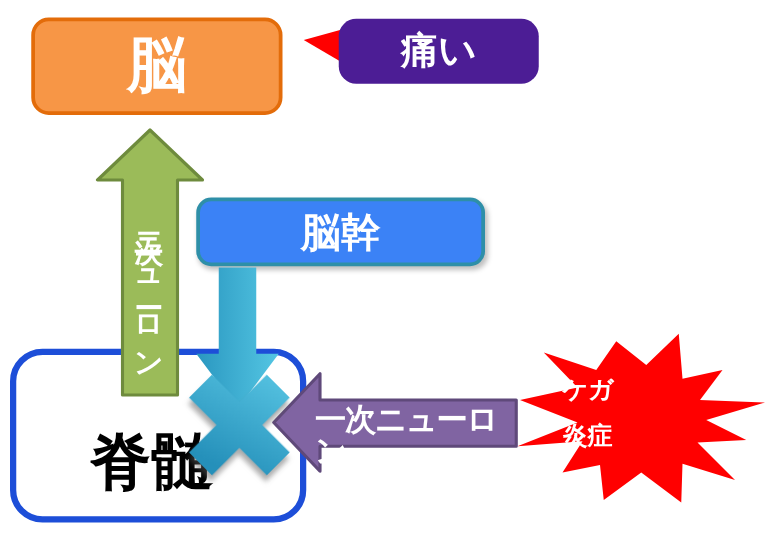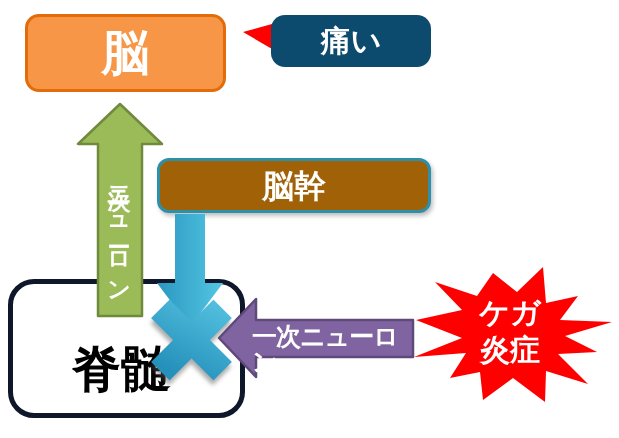--- a/index.html
+++ b/index.html
@@ -16,36 +16,36 @@
   .abs { position: absolute; }
   
   .brain-box {
     left: 25px; top: 14px; width: 201px; height: 78px;
     background: #F79646; border: 3px solid #E36C0A; border-radius: 14px;
     display: flex; align-items: center; justify-content: center;
   }
   .brain-label { color: #fff; font-size: 48px; line-height: 1; }
   .pain-bubble {
     left: 271px; top: 15px; width: 160px; height: 52px;
-    background: #0c4a6e; border-radius: 14px;
+    background: #4c1d95; border-radius: 14px;
     display: flex; align-items: center; justify-content: center;
     z-index: 4;
   }
   .pain-label { color: #fff; font-size: 30px; line-height: 1; }
   .brainstem-box {
-    left: 157px; top: 158px; width: 274px; height: 55px;
-    background: #a16207; border: 3px solid #2E8FA8; border-radius: 12px;
+    left: 157px; top: 158px; width: 231px; height: 55px;
+    background: #3b82f6; border: 3px solid #2E8FA8; border-radius: 12px;
     box-shadow: 2px 3px 4px rgba(0,0,0,0.25);
     display: flex; align-items: center; justify-content: center;
     z-index: 1;
   }
   .brainstem-label { color: #fff; font-size: 32px; line-height: 1; }
   .spinal-box {
     left: 8px; top: 279px; width: 237px; height: 139px;
-    background: #ffffff; border: 5px solid #0f172a; border-radius: 26px;
+    background: #ffffff; border: 5px solid #1d4ed8; border-radius: 26px;
     z-index: 0;
   }
   .spinal-label {
     position: absolute; left: 58px; top: 60px;
     color: #000; font-size: 50px; line-height: 1;
     font-family: "Liberation Serif", "DejaVu Serif", serif;
   }
   
   .shapes { left: 0; top: 0; z-index: 2; }
   
@@ -60,22 +60,22 @@
     left: 207px; top: 221px;
     color: #00B0F0; font-size: 34px; line-height: 1.1;
     z-index: 3;
   }
   .primary-label {
     left: 252px; top: 324px; width: 165px; 
     color: #fff; font-size: 25px; letter-spacing: -1px; line-height: 1;
     z-index: 3;
   }
   .injury-labels {
-    left: 450px; top: 294px; width: 120px; text-align: center;
-    color: #fff; font-size: 30px; line-height: 37px;
+    left: 450px; top: 294px; width: 120px; 
+    color: #fff; font-size: 20px; line-height: 37px;
     z-index: 3;
   }
 </style>
 </head>
 <body>
 
 <div class="canvas">
 
   <div class="abs spinal-box">
     <div class="spinal-label">脊髄</div>

